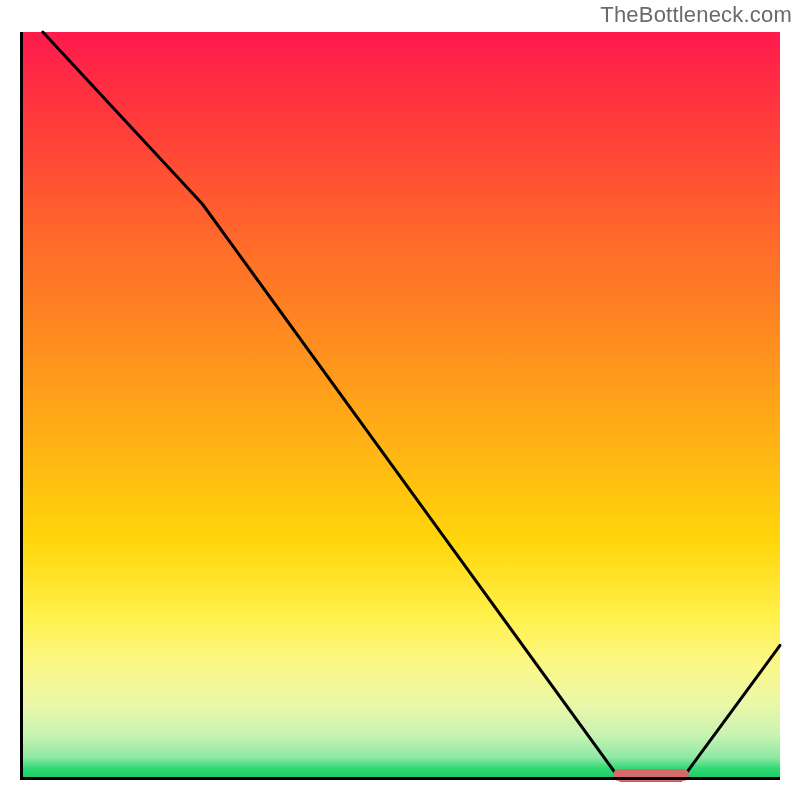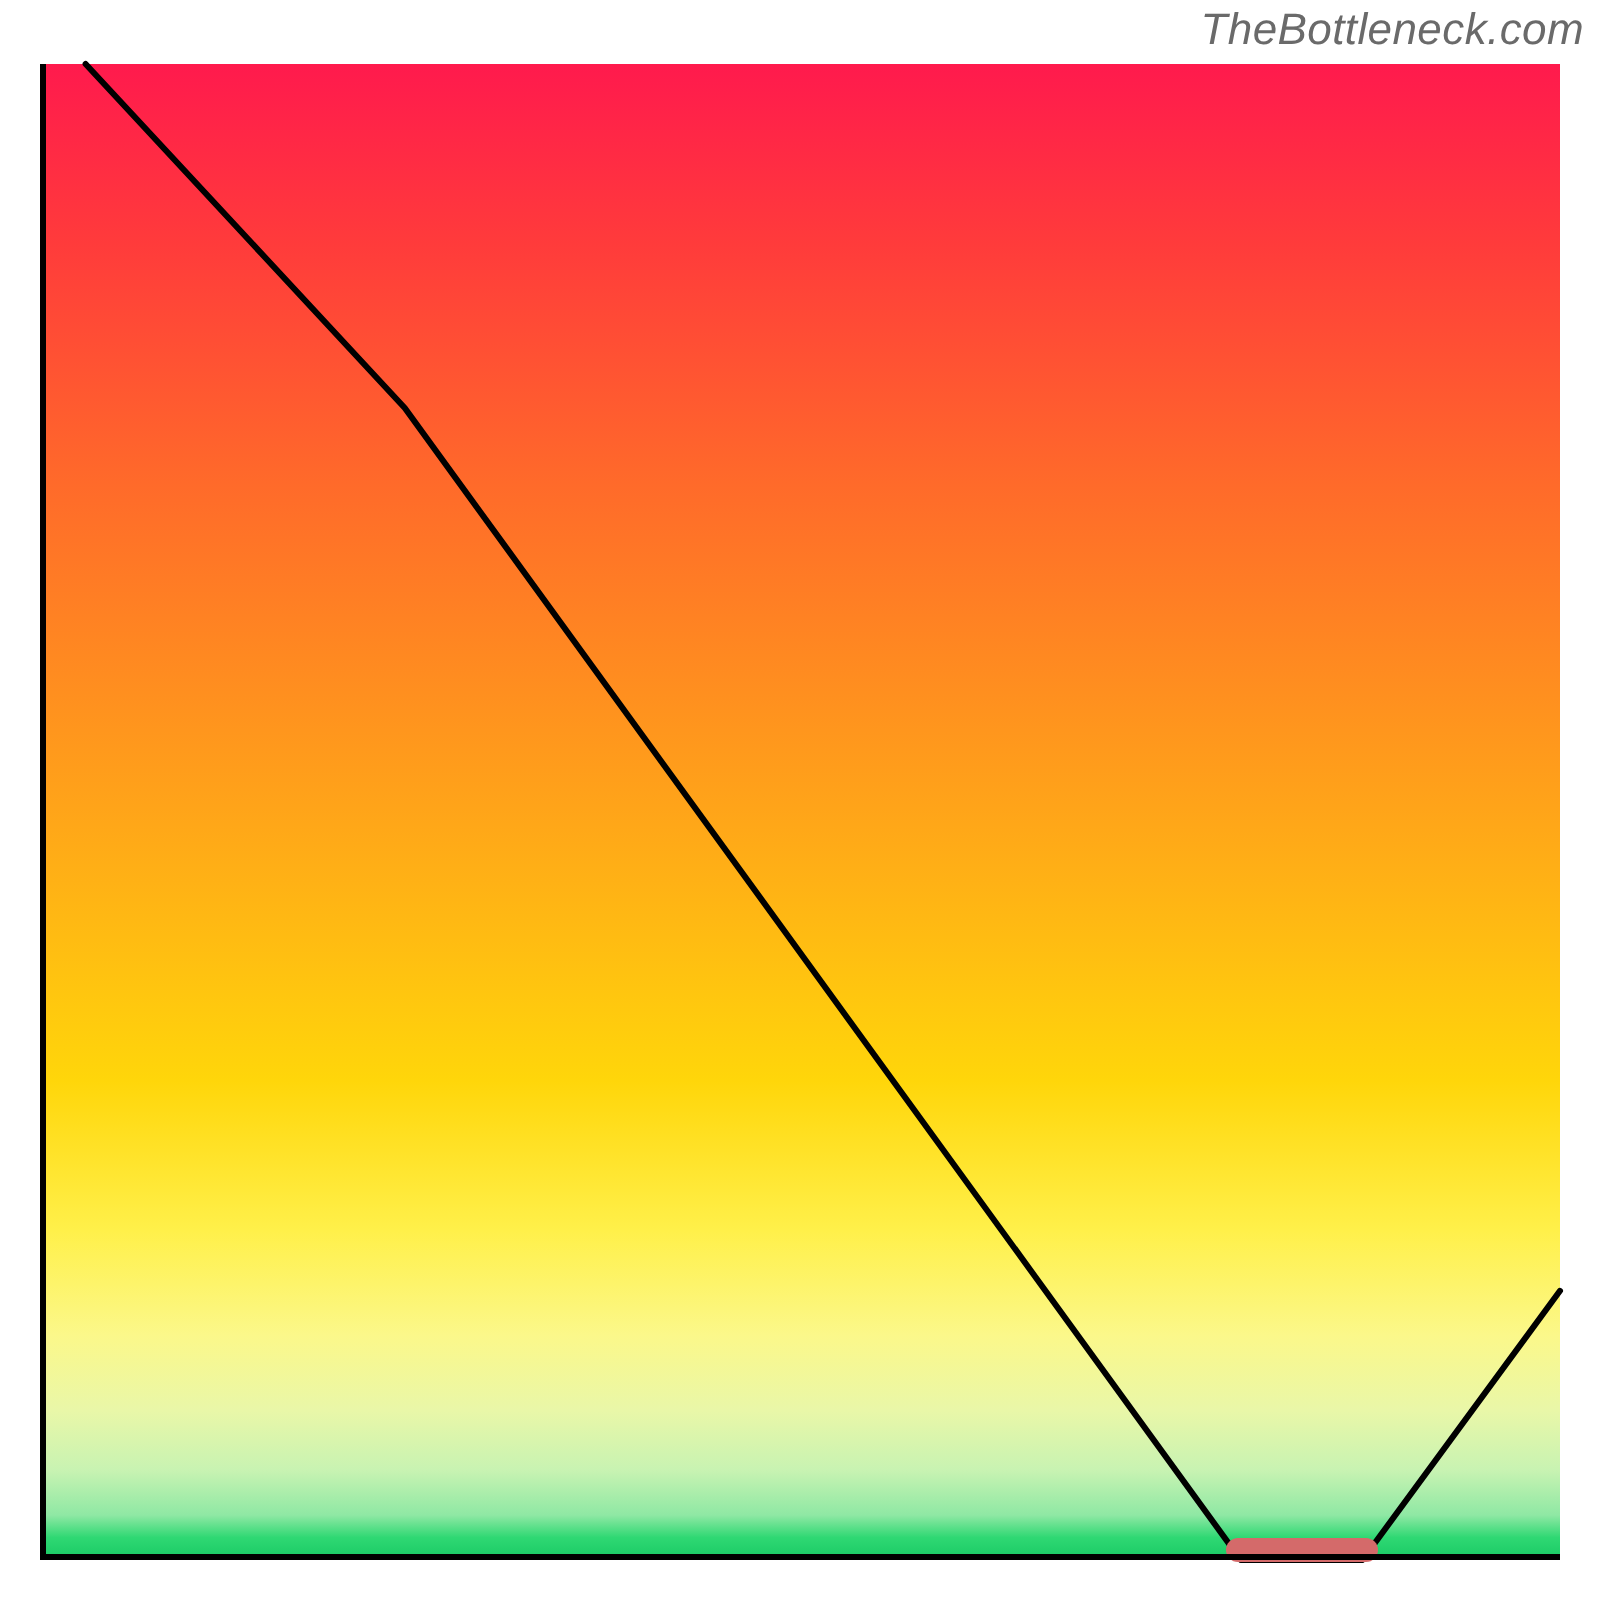--- a/index.html
+++ b/index.html
@@ -8,21 +8,20 @@
     width: 800px;
     height: 800px;
     overflow: hidden;
     background: #ffffff;
     font-family: Arial, Helvetica, sans-serif;
   }
   .canvas {
     position: relative;
     width: 800px;
     height: 800px;
-    font-style: italic;
   }
   .watermark {
     position: absolute;
     top: 2px;
     right: 8px;
     color: #6a6a6a;
     font-size: 22px;
     font-weight: 400;
     letter-spacing: 0.2px;
   }

